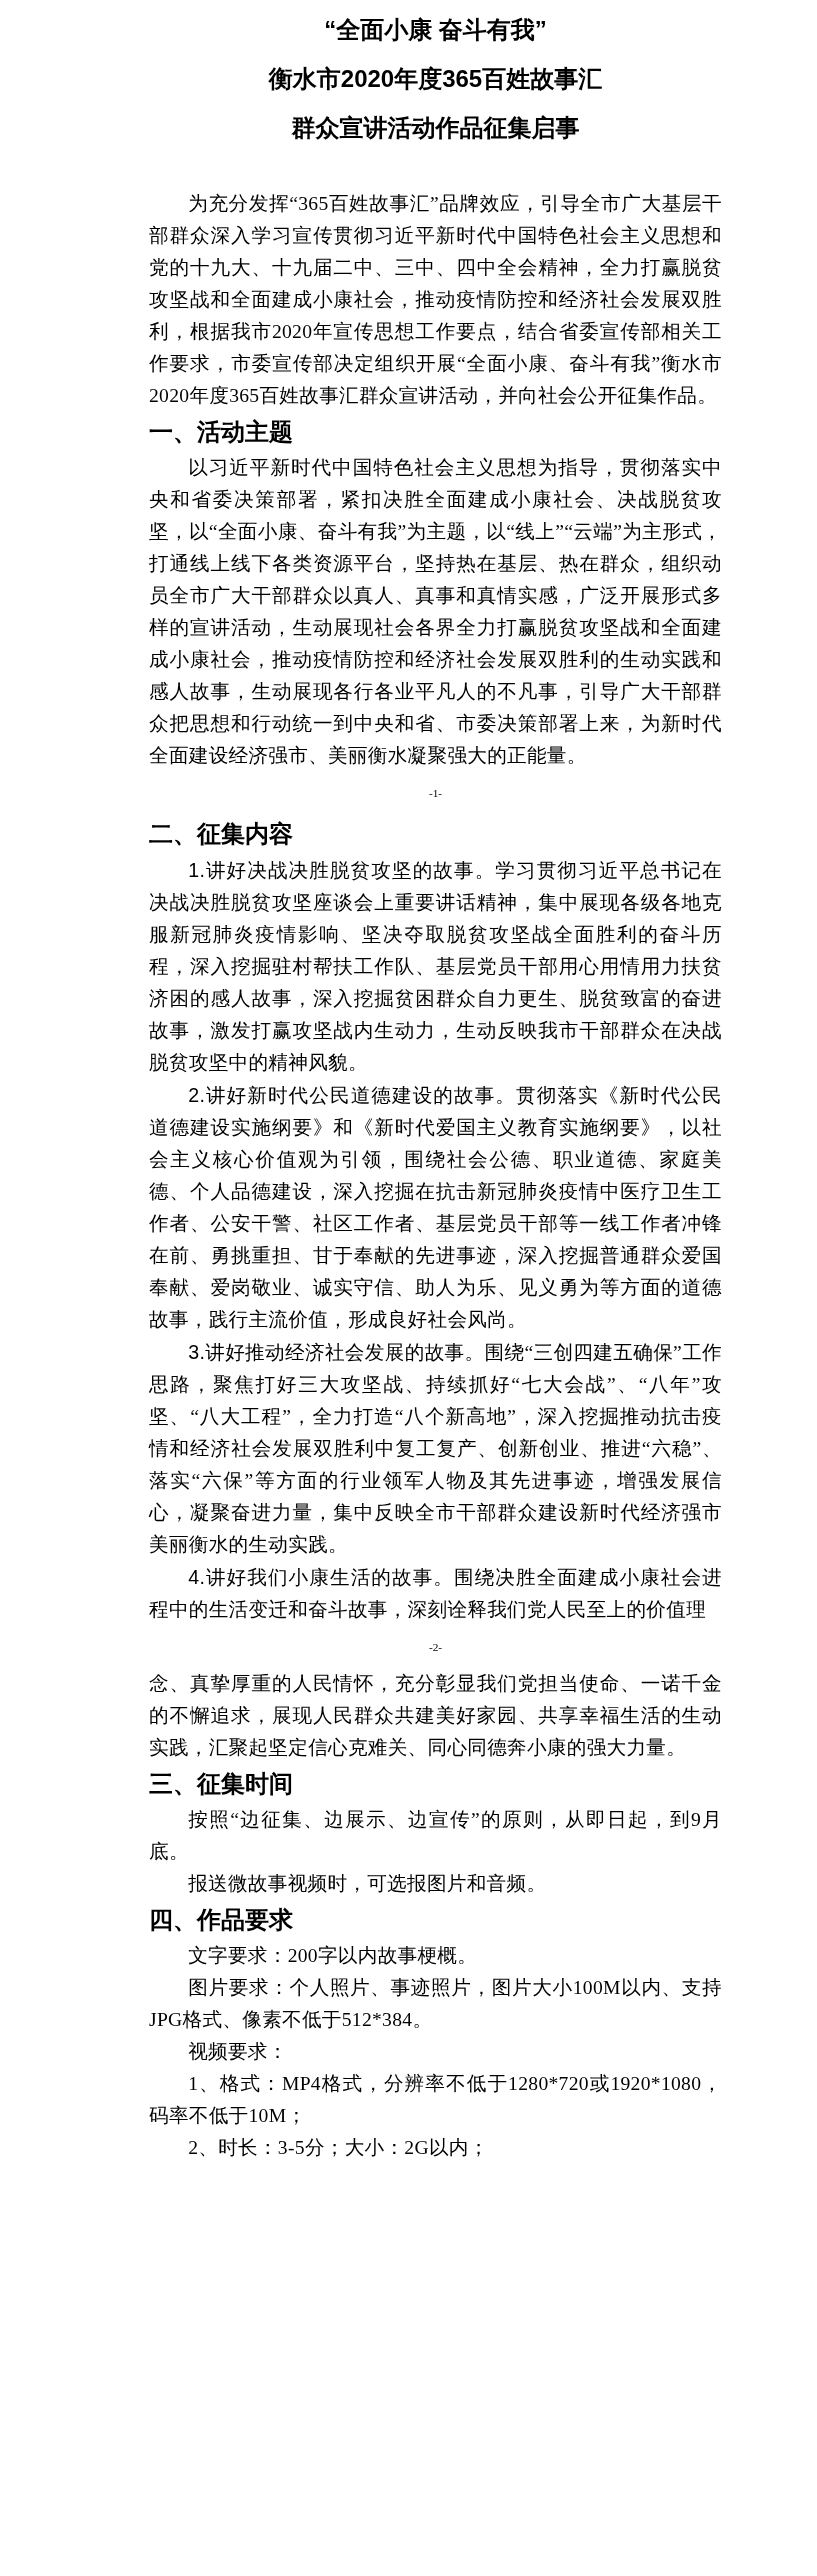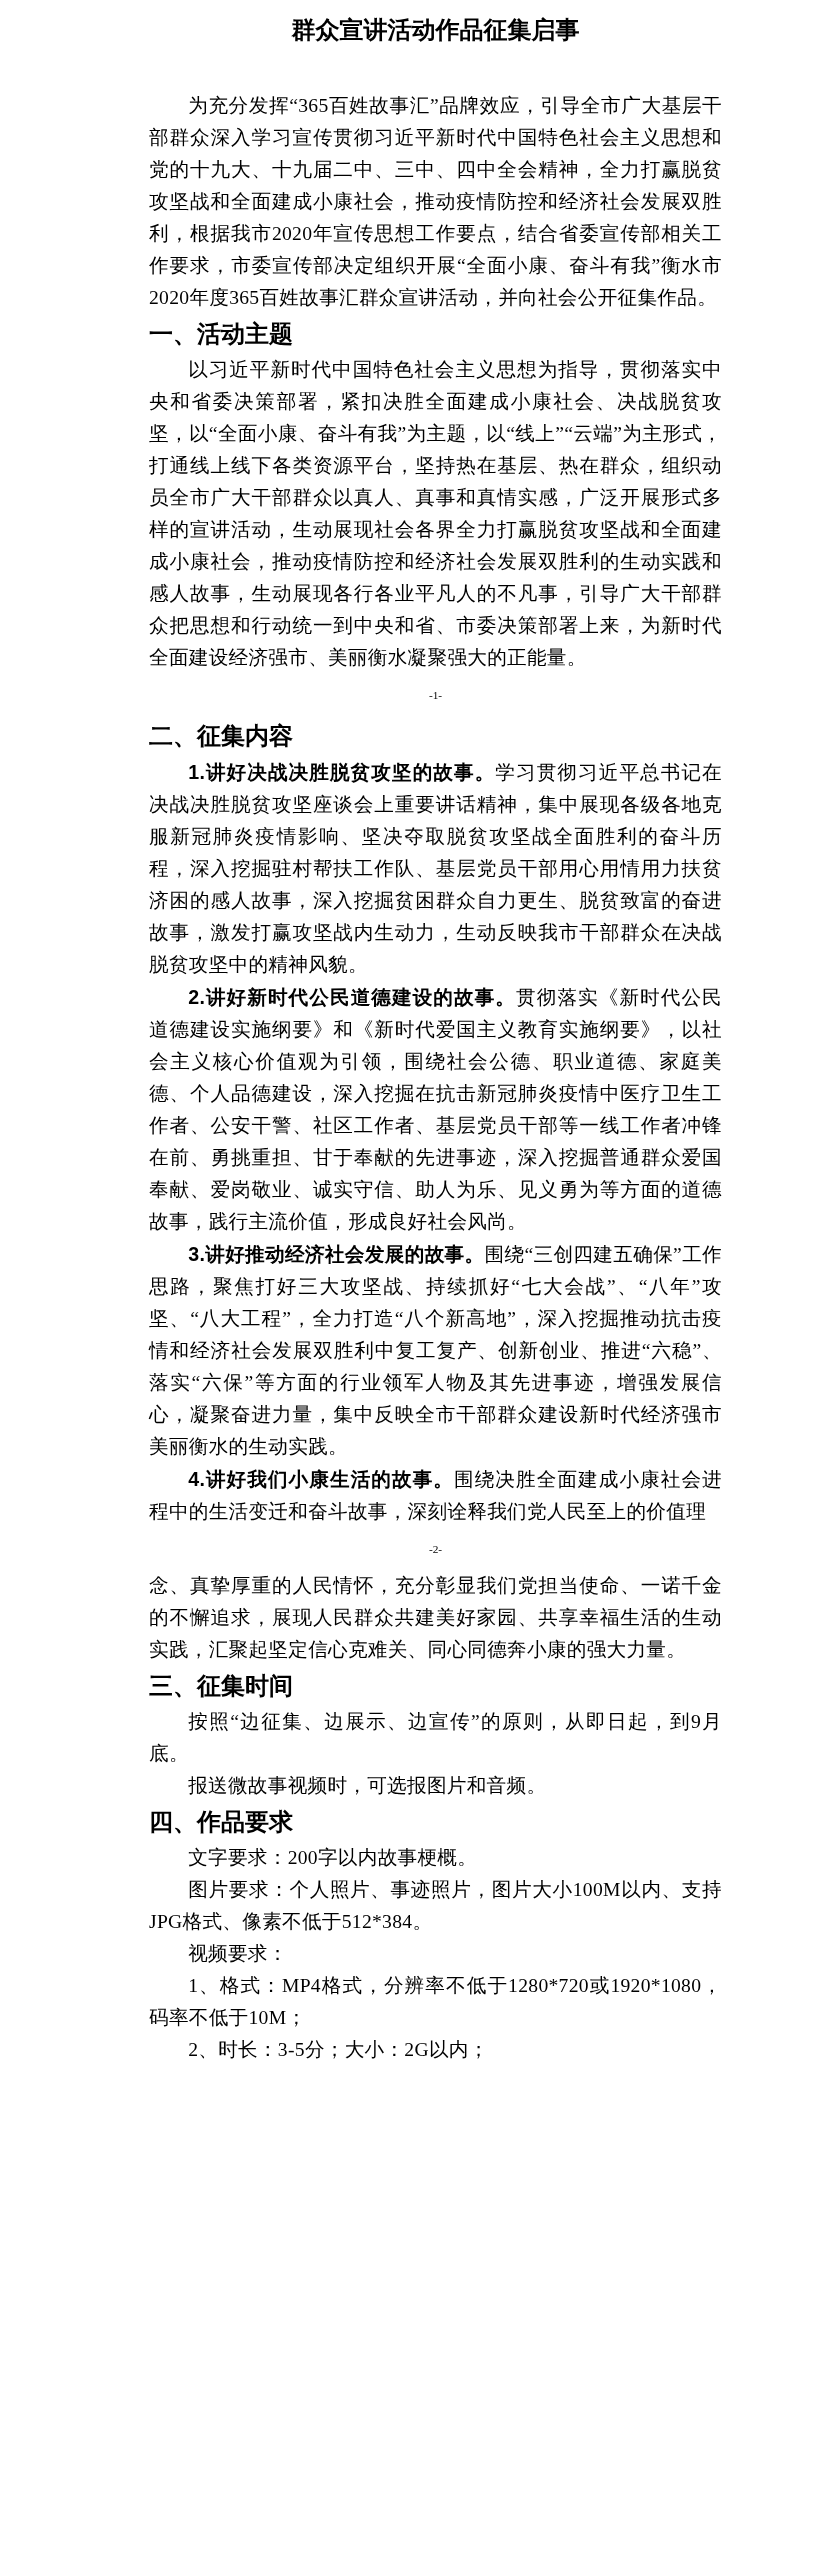--- a/index.html
+++ b/index.html
@@ -19,33 +19,35 @@
     font-family:"Liberation Sans","DejaVu Sans",sans-serif;
     font-weight:bold;font-size:24px;line-height:40px;text-align:left;
   }
   .para{
     font-size:19.6px;line-height:32px;text-align:justify;text-indent:2em;
     letter-spacing:0.3px;
   }
   .para.noindent{text-indent:0;}
   .lead{
     font-family:"Liberation Sans","DejaVu Sans",sans-serif;
-    font-weight:bold;
+    font-weight:normal;
   }
   .pagenum{
     font-size:11.3px;line-height:42px;text-align:center;
     font-family:"Liberation Serif","DejaVu Serif",serif;
   }
   .spacer{width:100%;}
 </style>
 </head>
 <body>
 
 <div id="doc">
   <div id="content">
+      <div class="blk title">“全面小康 奋斗有我”</div>
+      <div class="blk title">衡水市2020年度365百姓故事汇</div>
       <div class="blk title">群众宣讲活动作品征集启事</div>
       <div class="blk spacer" style="height: 36px;"></div>
       <div class="blk para">为充分发挥“365百姓故事汇”品牌效应，引导全市广大基层干部群众深入学习宣传贯彻习近平新时代中国特色社会主义思想和党的十九大、十九届二中、三中、四中全会精神，全力打赢脱贫攻坚战和全面建成小康社会，推动疫情防控和经济社会发展双胜利，根据我市2020年宣传思想工作要点，结合省委宣传部相关工作要求，市委宣传部决定组织开展“全面小康、奋斗有我”衡水市2020年度365百姓故事汇群众宣讲活动，并向社会公开征集作品。</div>
       <div class="blk heading">一、活动主题</div>
       <div class="blk para">以习近平新时代中国特色社会主义思想为指导，贯彻落实中央和省委决策部署，紧扣决胜全面建成小康社会、决战脱贫攻坚，以“全面小康、奋斗有我”为主题，以“线上”“云端”为主形式，打通线上线下各类资源平台，坚持热在基层、热在群众，组织动员全市广大干部群众以真人、真事和真情实感，广泛开展形式多样的宣讲活动，生动展现社会各界全力打赢脱贫攻坚战和全面建成小康社会，推动疫情防控和经济社会发展双胜利的生动实践和感人故事，生动展现各行各业平凡人的不凡事，引导广大干部群众把思想和行动统一到中央和省、市委决策部署上来，为新时代全面建设经济强市、美丽衡水凝聚强大的正能量。</div>
       <div class="blk pagenum">-1-</div>
       <div class="blk heading">二、征集内容</div>
       <div class="blk para"><span class="lead">1.讲好决战决胜脱贫攻坚的故事。</span><span>学习贯彻习近平总书记在决战决胜脱贫攻坚座谈会上重要讲话精神，集中展现各级各地克服新冠肺炎疫情影响、坚决夺取脱贫攻坚战全面胜利的奋斗历程，深入挖掘驻村帮扶工作队、基层党员干部用心用情用力扶贫济困的感人故事，深入挖掘贫困群众自力更生、脱贫致富的奋进故事，激发打赢攻坚战内生动力，生动反映我市干部群众在决战脱贫攻坚中的精神风貌。</span></div>
       <div class="blk para"><span class="lead">2.讲好新时代公民道德建设的故事。</span><span>贯彻落实《新时代公民道德建设实施纲要》和《新时代爱国主义教育实施纲要》，以社会主义核心价值观为引领，围绕社会公德、职业道德、家庭美德、个人品德建设，深入挖掘在抗击新冠肺炎疫情中医疗卫生工作者、公安干警、社区工作者、基层党员干部等一线工作者冲锋在前、勇挑重担、甘于奉献的先进事迹，深入挖掘普通群众爱国奉献、爱岗敬业、诚实守信、助人为乐、见义勇为等方面的道德故事，践行主流价值，形成良好社会风尚。</span></div>
       <div class="blk para"><span class="lead">3.讲好推动经济社会发展的故事。</span><span>围绕“三创四建五确保”工作思路，聚焦打好三大攻坚战、持续抓好“七大会战”、“八年”攻坚、“八大工程”，全力打造“八个新高地”，深入挖掘推动抗击疫情和经济社会发展双胜利中复工复产、创新创业、推进“六稳”、落实“六保”等方面的行业领军人物及其先进事迹，增强发展信心，凝聚奋进力量，集中反映全市干部群众建设新时代经济强市美丽衡水的生动实践。</span></div>

